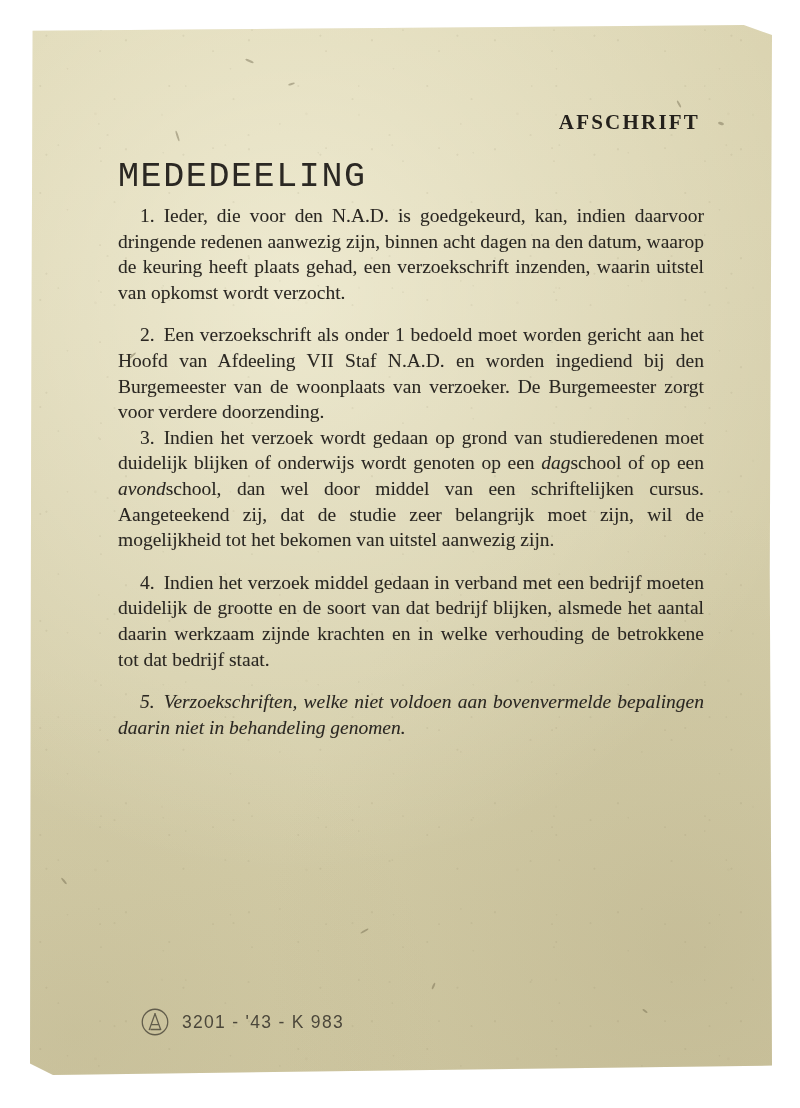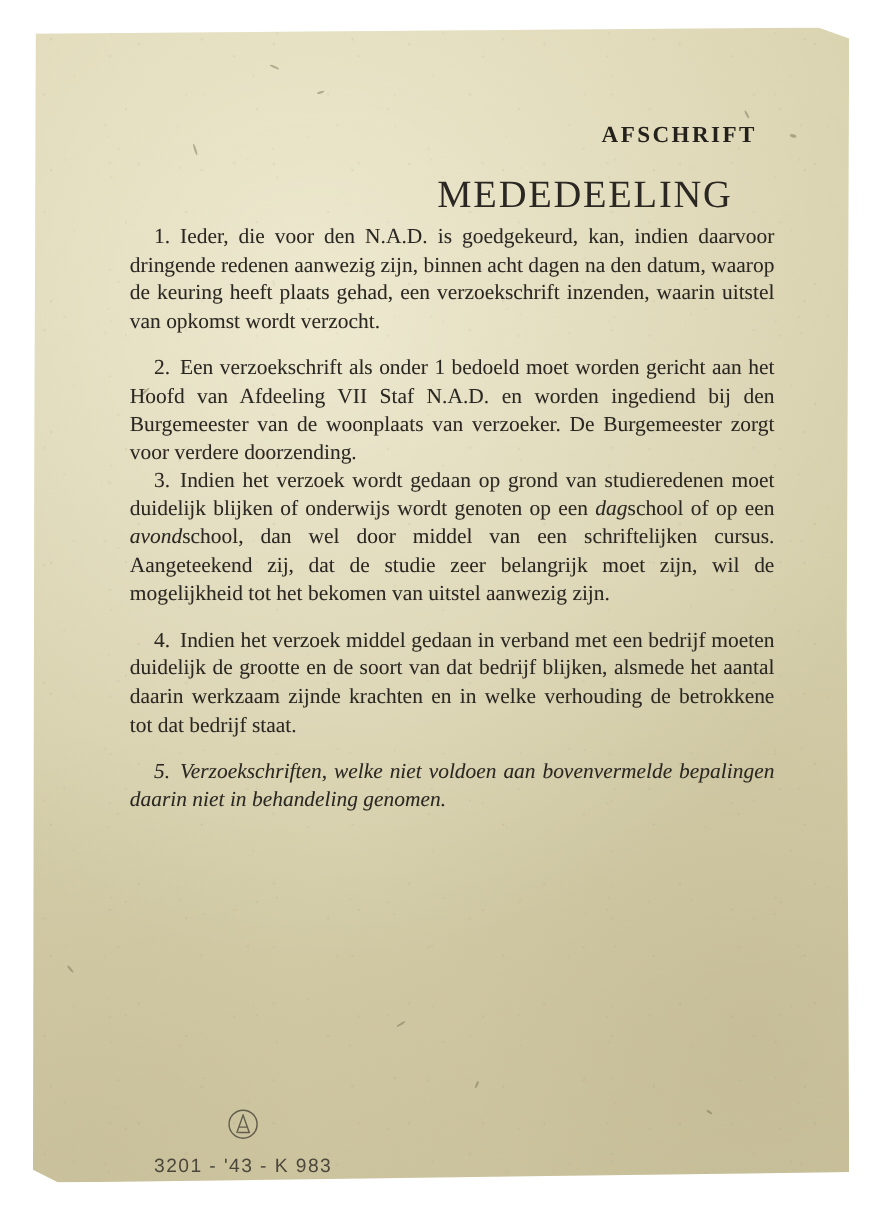--- a/index.html
+++ b/index.html
@@ -76,35 +76,35 @@
     position: absolute;
     left: 88px;       
     top: 0;
     width: 586px;     
     color: #2a2722;
   }
 
   #afschrift {
     position: absolute;
     top: 85px;
-    right: 16px;
+    right: 4px;
     font-family: "Liberation Serif", serif;
     font-weight: bold;
     font-size: 21px;
     letter-spacing: 2.2px;
     color: #24211c;
   }
 
   #title {
     position: absolute;
     top: 132px;
     left: 0;
     width: 100%;
-    text-align: right;
-    font-family: Liberation Serif, serif;
+    text-align: left;
+    font-family: Liberation Mono, monospace;
     font-weight: 400;
     font-size: 35px;
     letter-spacing: 1.6px;
     color: #2b2823;
     padding-right: 38px;
     box-sizing: border-box;
   }
 
   #body-text {
     position: absolute;
@@ -138,21 +138,20 @@
   }
 
   
   #footer {
     position: absolute;
     left: 110px;
     top: 982px;
     display: flex;
     align-items: center;
     gap: 12px;
-    flex-direction: column;
   }
   #logo-mark {
     width: 30px;
     height: 30px;
     flex: 0 0 auto;
     opacity: 0.72;
   }
   #imprint {
     font-family: "Liberation Sans", sans-serif;
     font-size: 17.5px;

